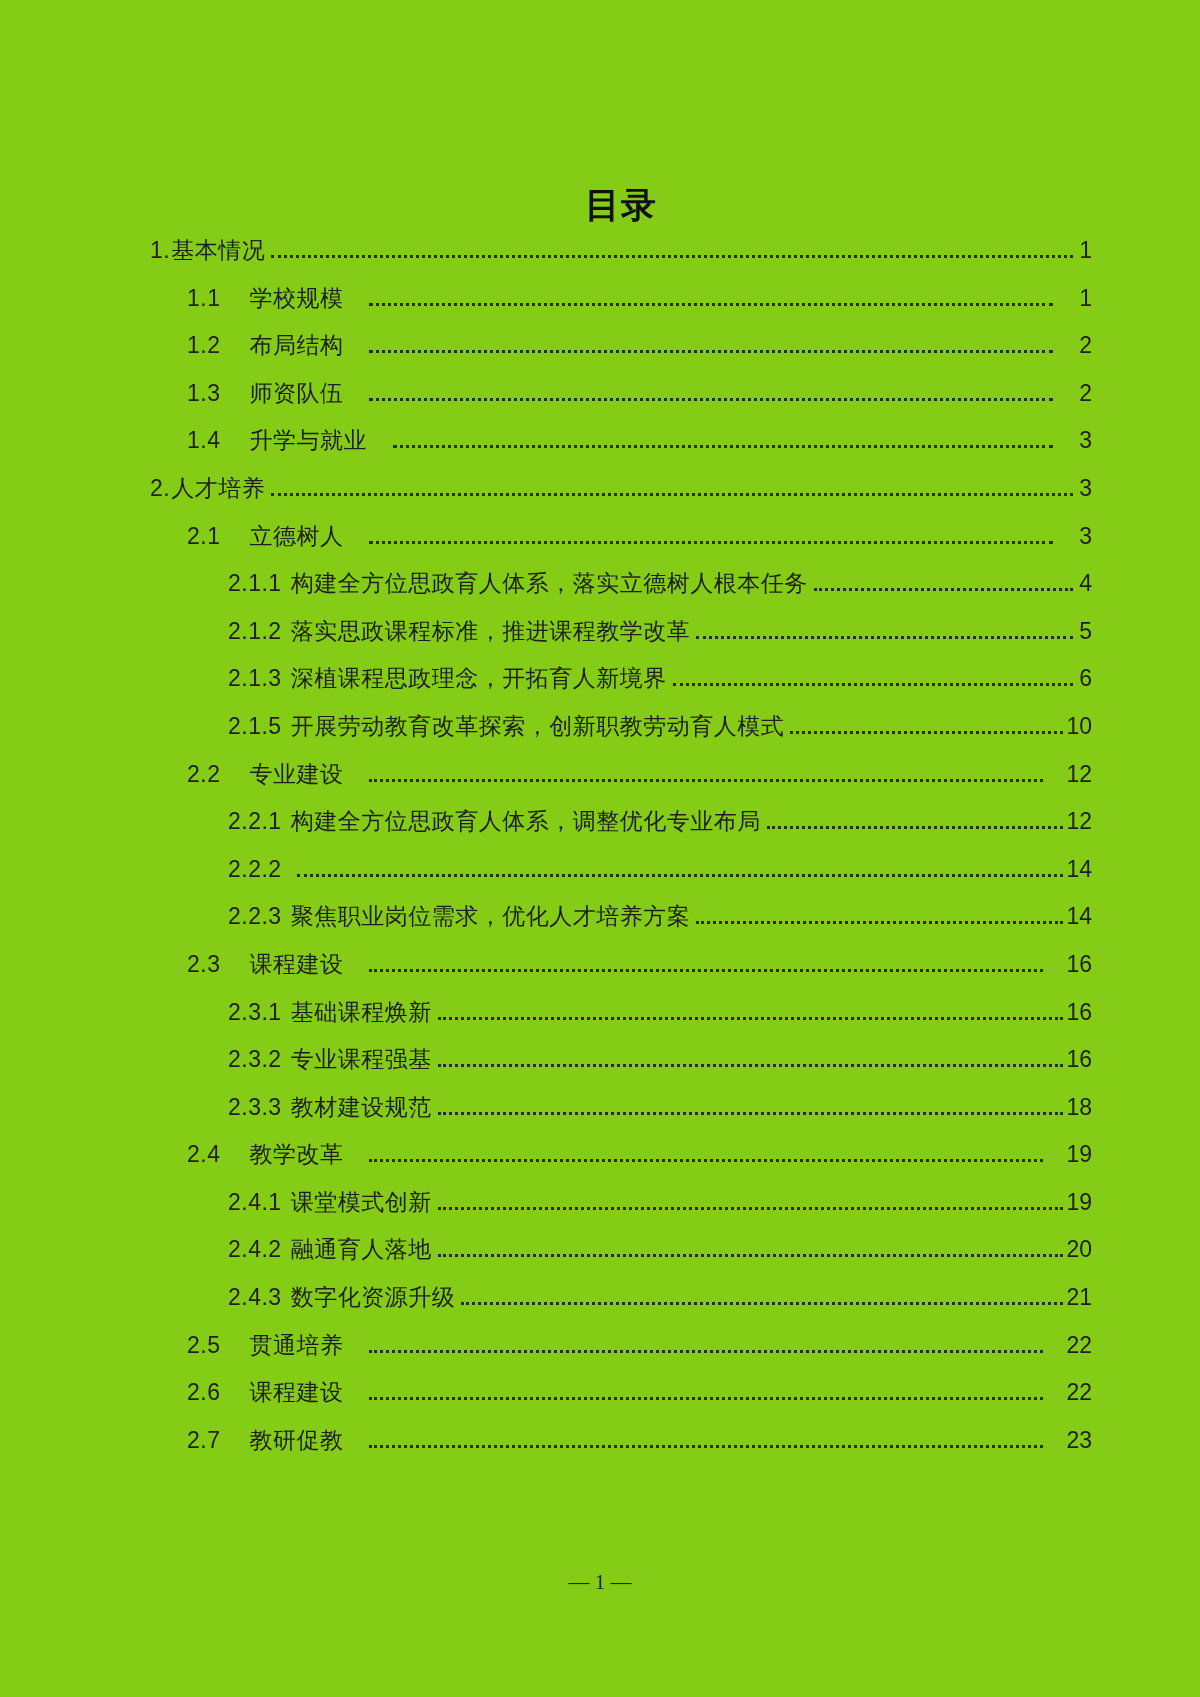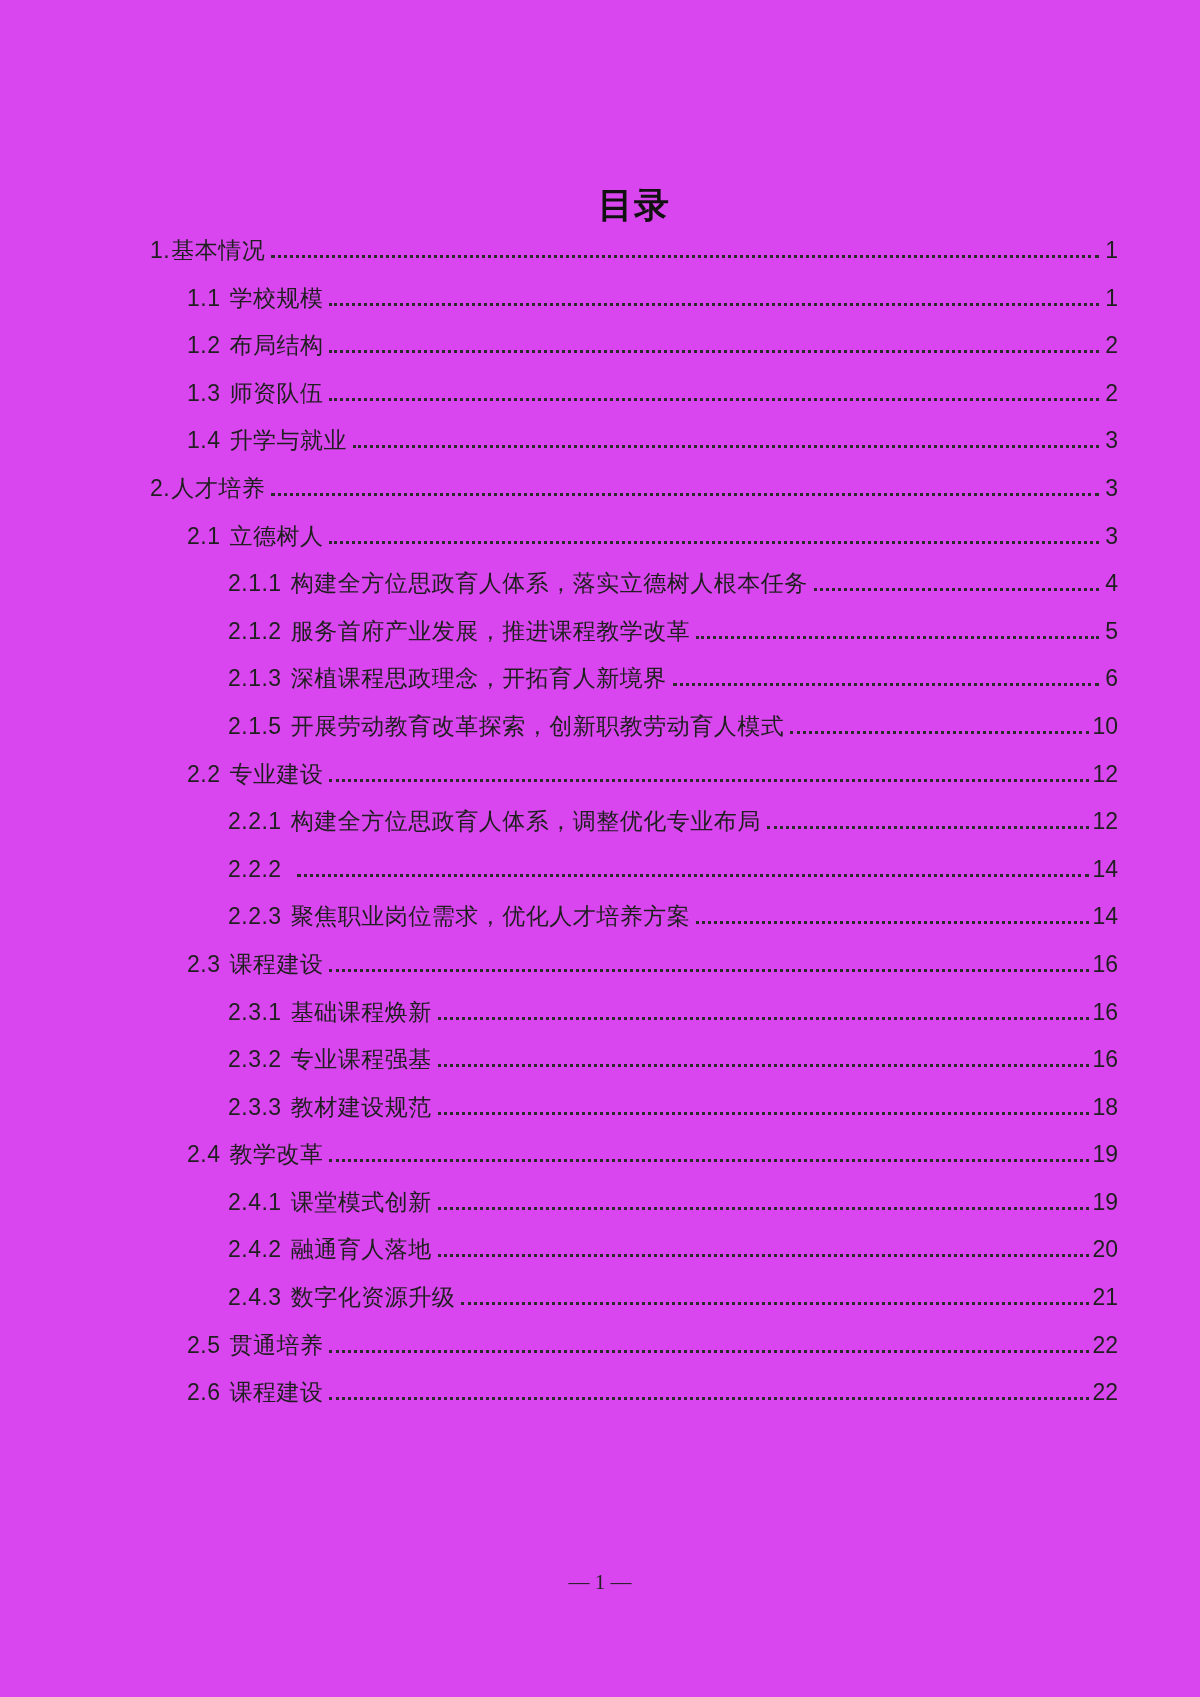--- a/index.html
+++ b/index.html
@@ -4,23 +4,23 @@
 <style>
   html, body {
     margin: 0;
     padding: 0;
     background: #ffffff;
   }
   .page {
     position: relative;
     width: 1200px;
     height: 1697px;
-    background: #d946ef;
+    background: #84cc16;
     box-sizing: border-box;
-    padding: 183px 82px 0 150px;
+    padding: 183px 108px 0 150px;
     color: #1a1a1a;
     font-family: "Liberation Serif", "DejaVu Serif", serif;
     overflow: hidden;
   }
   .doc-title {
     margin: 0;
     height: 43px;
     line-height: 43px;
     text-align: center;
     font-family: "Liberation Sans", "DejaVu Sans", sans-serif;
@@ -33,21 +33,21 @@
     margin-top: 1px;
   }
   .toc-row {
     display: flex;
     align-items: baseline;
     height: 47.6px;
     line-height: 47.6px;
     font-size: 23px;
     white-space: nowrap;
   }
-  .toc-row.l2 { padding-left: 37px; }
+  .toc-row.l2 { padding-left: 37px; gap: 20px; }
   .toc-row.l3 { padding-left: 78px; }
   .toc-row .num {
     font-family: "Liberation Sans", "DejaVu Sans", sans-serif;
     color: #1f1f1f;
     letter-spacing: 0.5px;
     flex: 0 0 auto;
   }
   .toc-row.l1 .num { margin-right: 1px; }
   .toc-row.l2 .num, .toc-row.l3 .num { margin-right: 9px; }
   .toc-row .text {
@@ -132,21 +132,21 @@
         <span class="pagenum">3</span>
       </div>
       <div class="toc-row l3">
         <span class="num">2.1.1</span>
         <span class="text">构建全方位思政育人体系，落实立德树人根本任务</span>
         <span class="leader"></span>
         <span class="pagenum">4</span>
       </div>
       <div class="toc-row l3">
         <span class="num">2.1.2</span>
-        <span class="text">服务首府产业发展，推进课程教学改革</span>
+        <span class="text">落实思政课程标准，推进课程教学改革</span>
         <span class="leader"></span>
         <span class="pagenum">5</span>
       </div>
       <div class="toc-row l3">
         <span class="num">2.1.3</span>
         <span class="text">深植课程思政理念，开拓育人新境界</span>
         <span class="leader"></span>
         <span class="pagenum">6</span>
       </div>
       <div class="toc-row l3">
@@ -230,16 +230,22 @@
         <span class="num">2.5</span>
         <span class="text">贯通培养</span>
         <span class="leader"></span>
         <span class="pagenum">22</span>
       </div>
       <div class="toc-row l2">
         <span class="num">2.6</span>
         <span class="text">课程建设</span>
         <span class="leader"></span>
         <span class="pagenum">22</span>
+      </div>
+      <div class="toc-row l2">
+        <span class="num">2.7</span>
+        <span class="text">教研促教</span>
+        <span class="leader"></span>
+        <span class="pagenum">23</span>
       </div>
     </div>
   <div class="footer">— 1 —</div>
 </div>
 
 </body></html>

